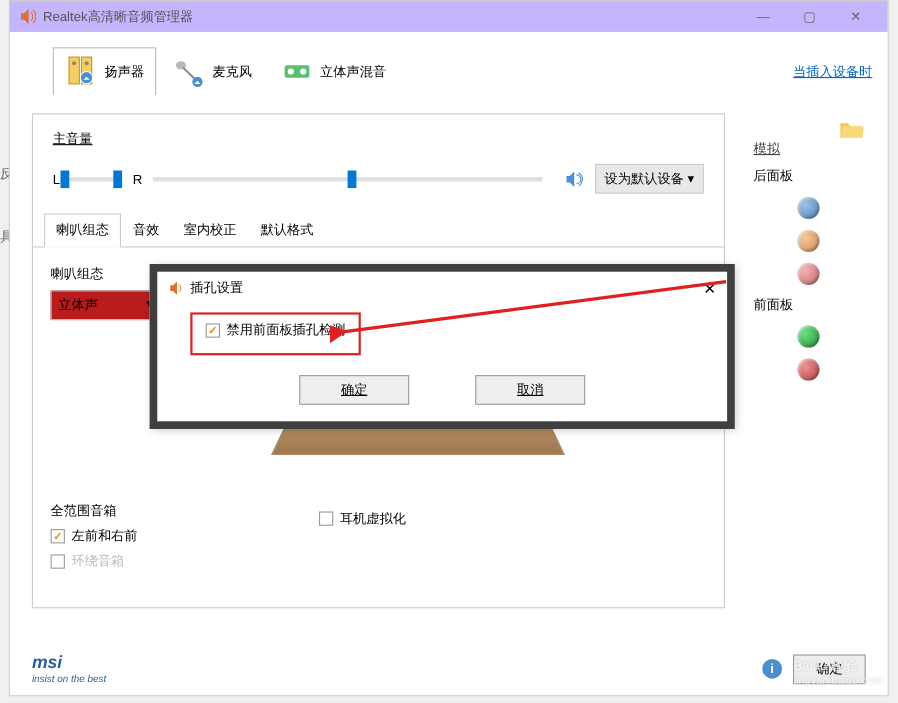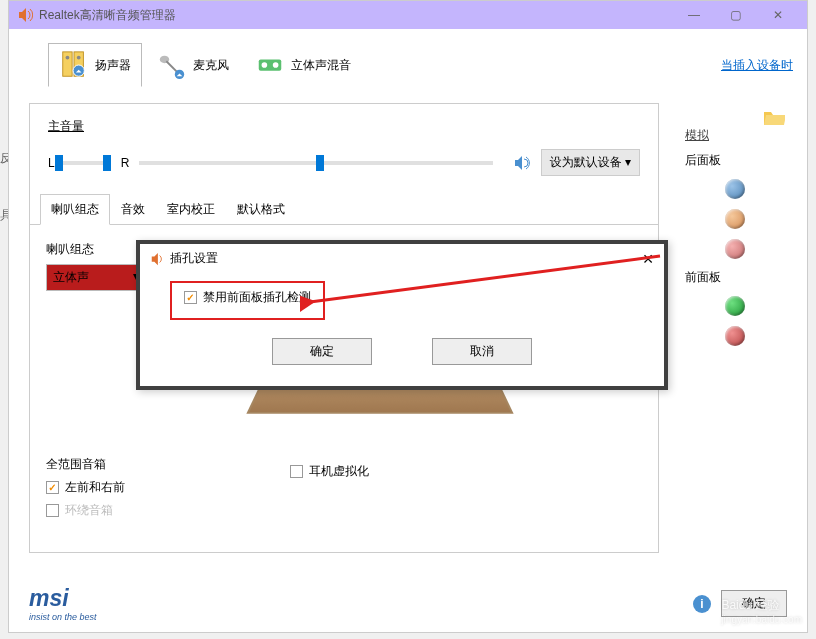--- a/index.html
+++ b/index.html
@@ -55,30 +55,30 @@
 .folder-icon { position: absolute; right: 22px; top: 80px; width: 22px; height: 18px; }
 .panel-label { color: #444; margin-bottom: 8px; text-decoration: underline; }
 .jack { width: 20px; height: 20px; border-radius: 50%; margin: 10px auto; box-shadow: inset 1px 1px 3px rgba(255,255,255,.7), inset -1px -1px 3px rgba(0,0,0,.4); }
 .jack.blue { background: radial-gradient(circle at 35% 35%, #9bc3e8, #4a7fb0); }
 .jack.orange { background: radial-gradient(circle at 35% 35%, #f5c89b, #d08850); }
 .jack.pink { background: radial-gradient(circle at 35% 35%, #f5b0b0, #c06868); }
 .jack.green { background: radial-gradient(circle at 35% 35%, #6de080, #1a9030); }
 .jack.red { background: radial-gradient(circle at 35% 35%, #f09090, #b04040); }
 
 .footer { position: absolute; left: 20px; right: 20px; bottom: 10px; display: flex; align-items: center; }
-.msi-logo { font-style: italic; font-weight: bold; font-size: 23px; color: #2a5c9e; }
+.msi-logo { font-style: italic; font-weight: bold; font-size: 16px; color: #2a5c9e; }
 .msi-tag { font-size: 9px; color: #2a5c9e; font-style: italic; }
 .info-icon { margin-left: auto; width: 18px; height: 18px; background: #4a90d0; color: #fff; border-radius: 50%; display: flex; align-items: center; justify-content: center; font-weight: bold; }
 .ok-btn-main { margin-left: 10px; padding: 4px 20px; border: 1px solid #999; background: #eee; }
 
 
-.dialog { position: absolute; left: 136px; top: 240px; width: 532px; height: 150px; background: #fff; border: 4px solid #404040; box-shadow: 2px 2px 8px rgba(0,0,0,.2); z-index: 10; }
+.dialog { position: absolute; left: 136px; top: 240px; width: 532px; height: 150px; background: #fff; border: 7px solid #404040; box-shadow: 2px 2px 8px rgba(0,0,0,.2); z-index: 10; }
 .dialog-title { display: flex; align-items: center; padding: 6px 10px; }
 .dialog-title .close { margin-left: auto; font-size: 14px; }
-.dialog-body { padding: 8px 30px; }
+.dialog-body { padding: 8px 30px; text-decoration: underline; }
 .highlight { border: 2px solid #e02020; padding: 6px 12px; display: inline-block; margin-bottom: 10px; }
 .dialog-btns { display: flex; justify-content: center; gap: 60px; margin-top: 8px; }
 .dialog-btn { width: 100px; padding: 4px 0; text-align: center; border: 1px solid #999; background: #eee; }
 
 
 .arrow { position: absolute; z-index: 20; pointer-events: none; }
 
 
 .watermark { position: absolute; right: 14px; bottom: 14px; color: rgba(255,255,255,.85); text-align: left; font-size: 18px; text-shadow: 0 0 3px rgba(0,0,0,.2); z-index: 30; }
 .watermark .sub { font-size: 10px; color: rgba(255,255,255,.7); }

